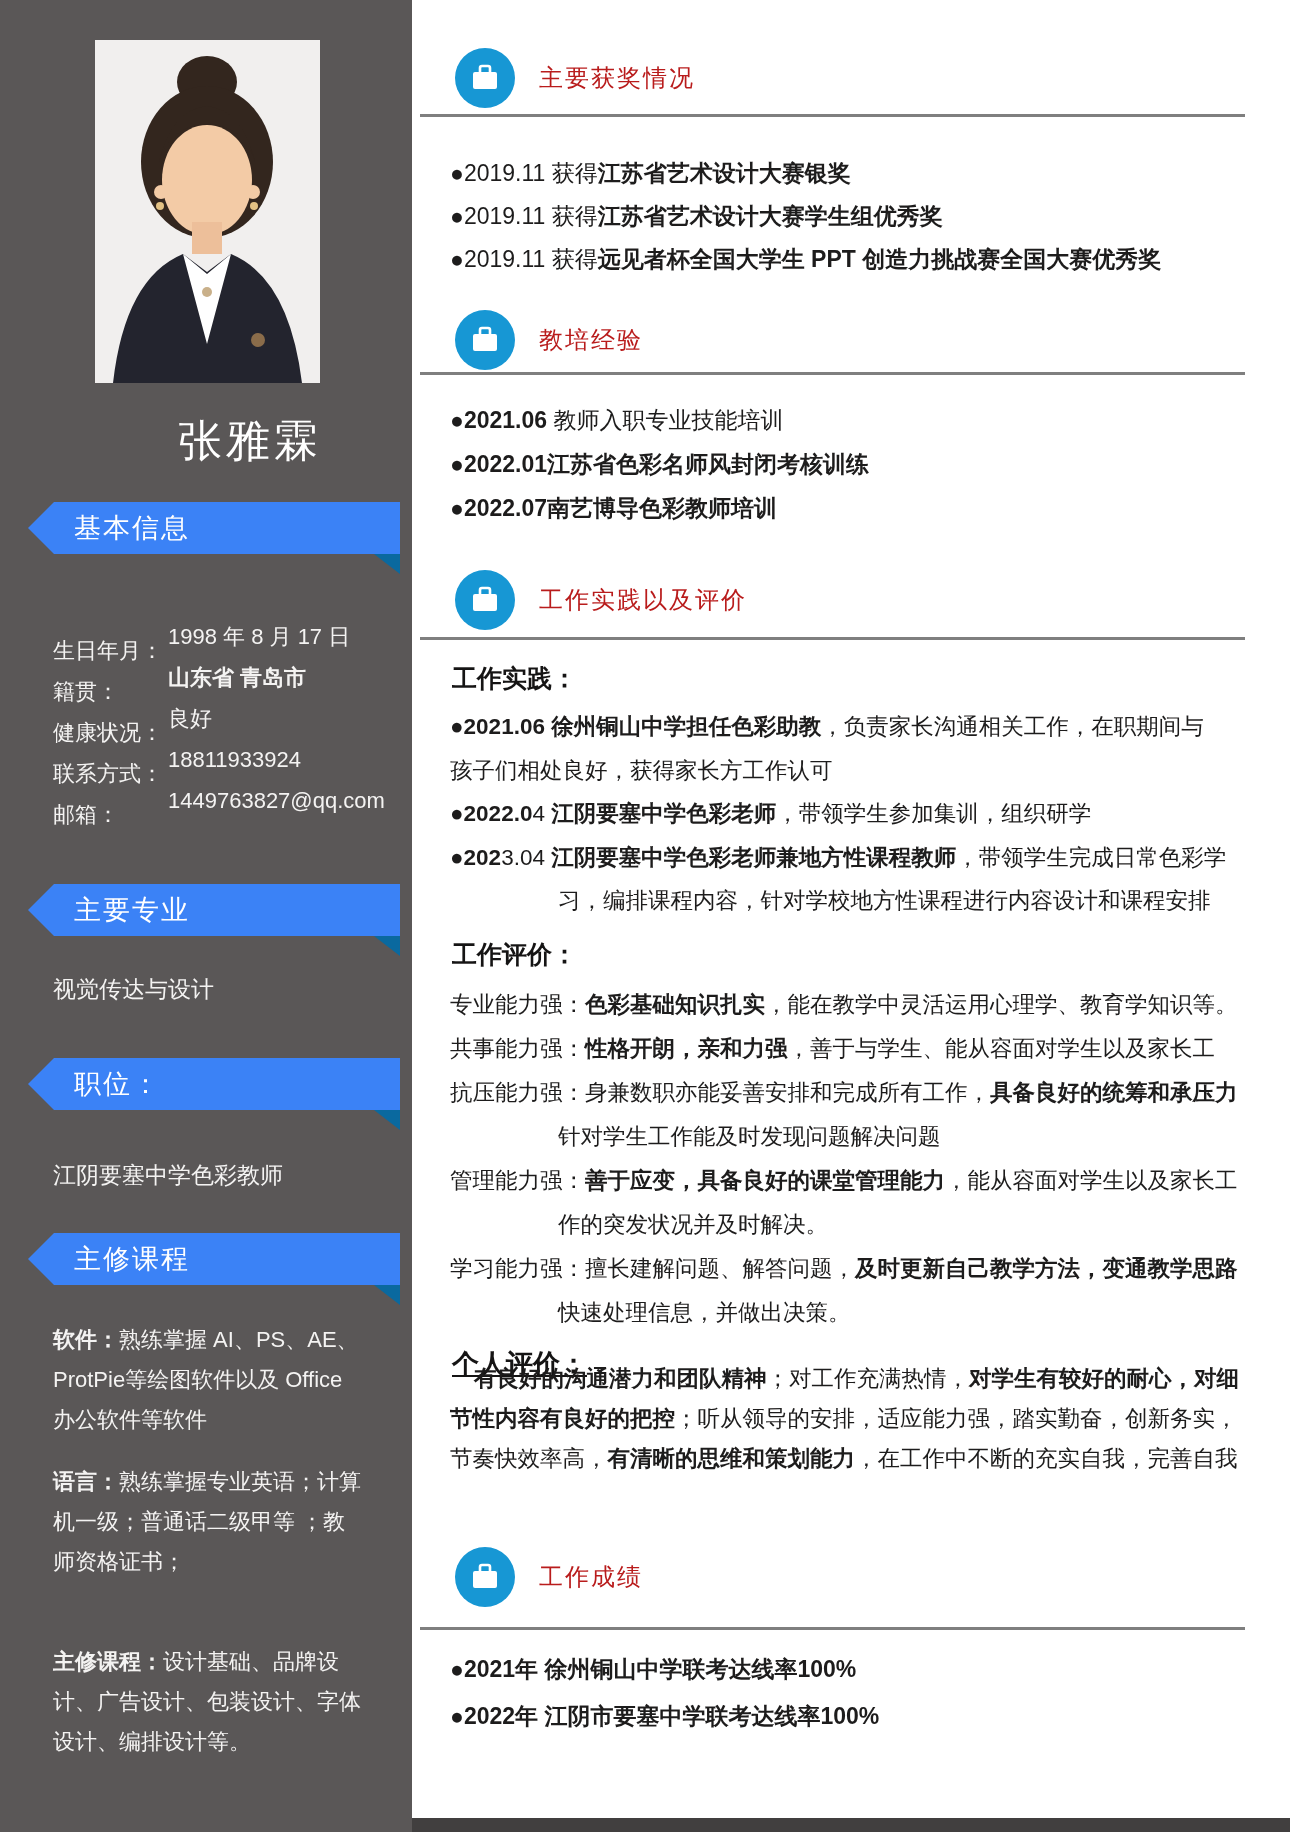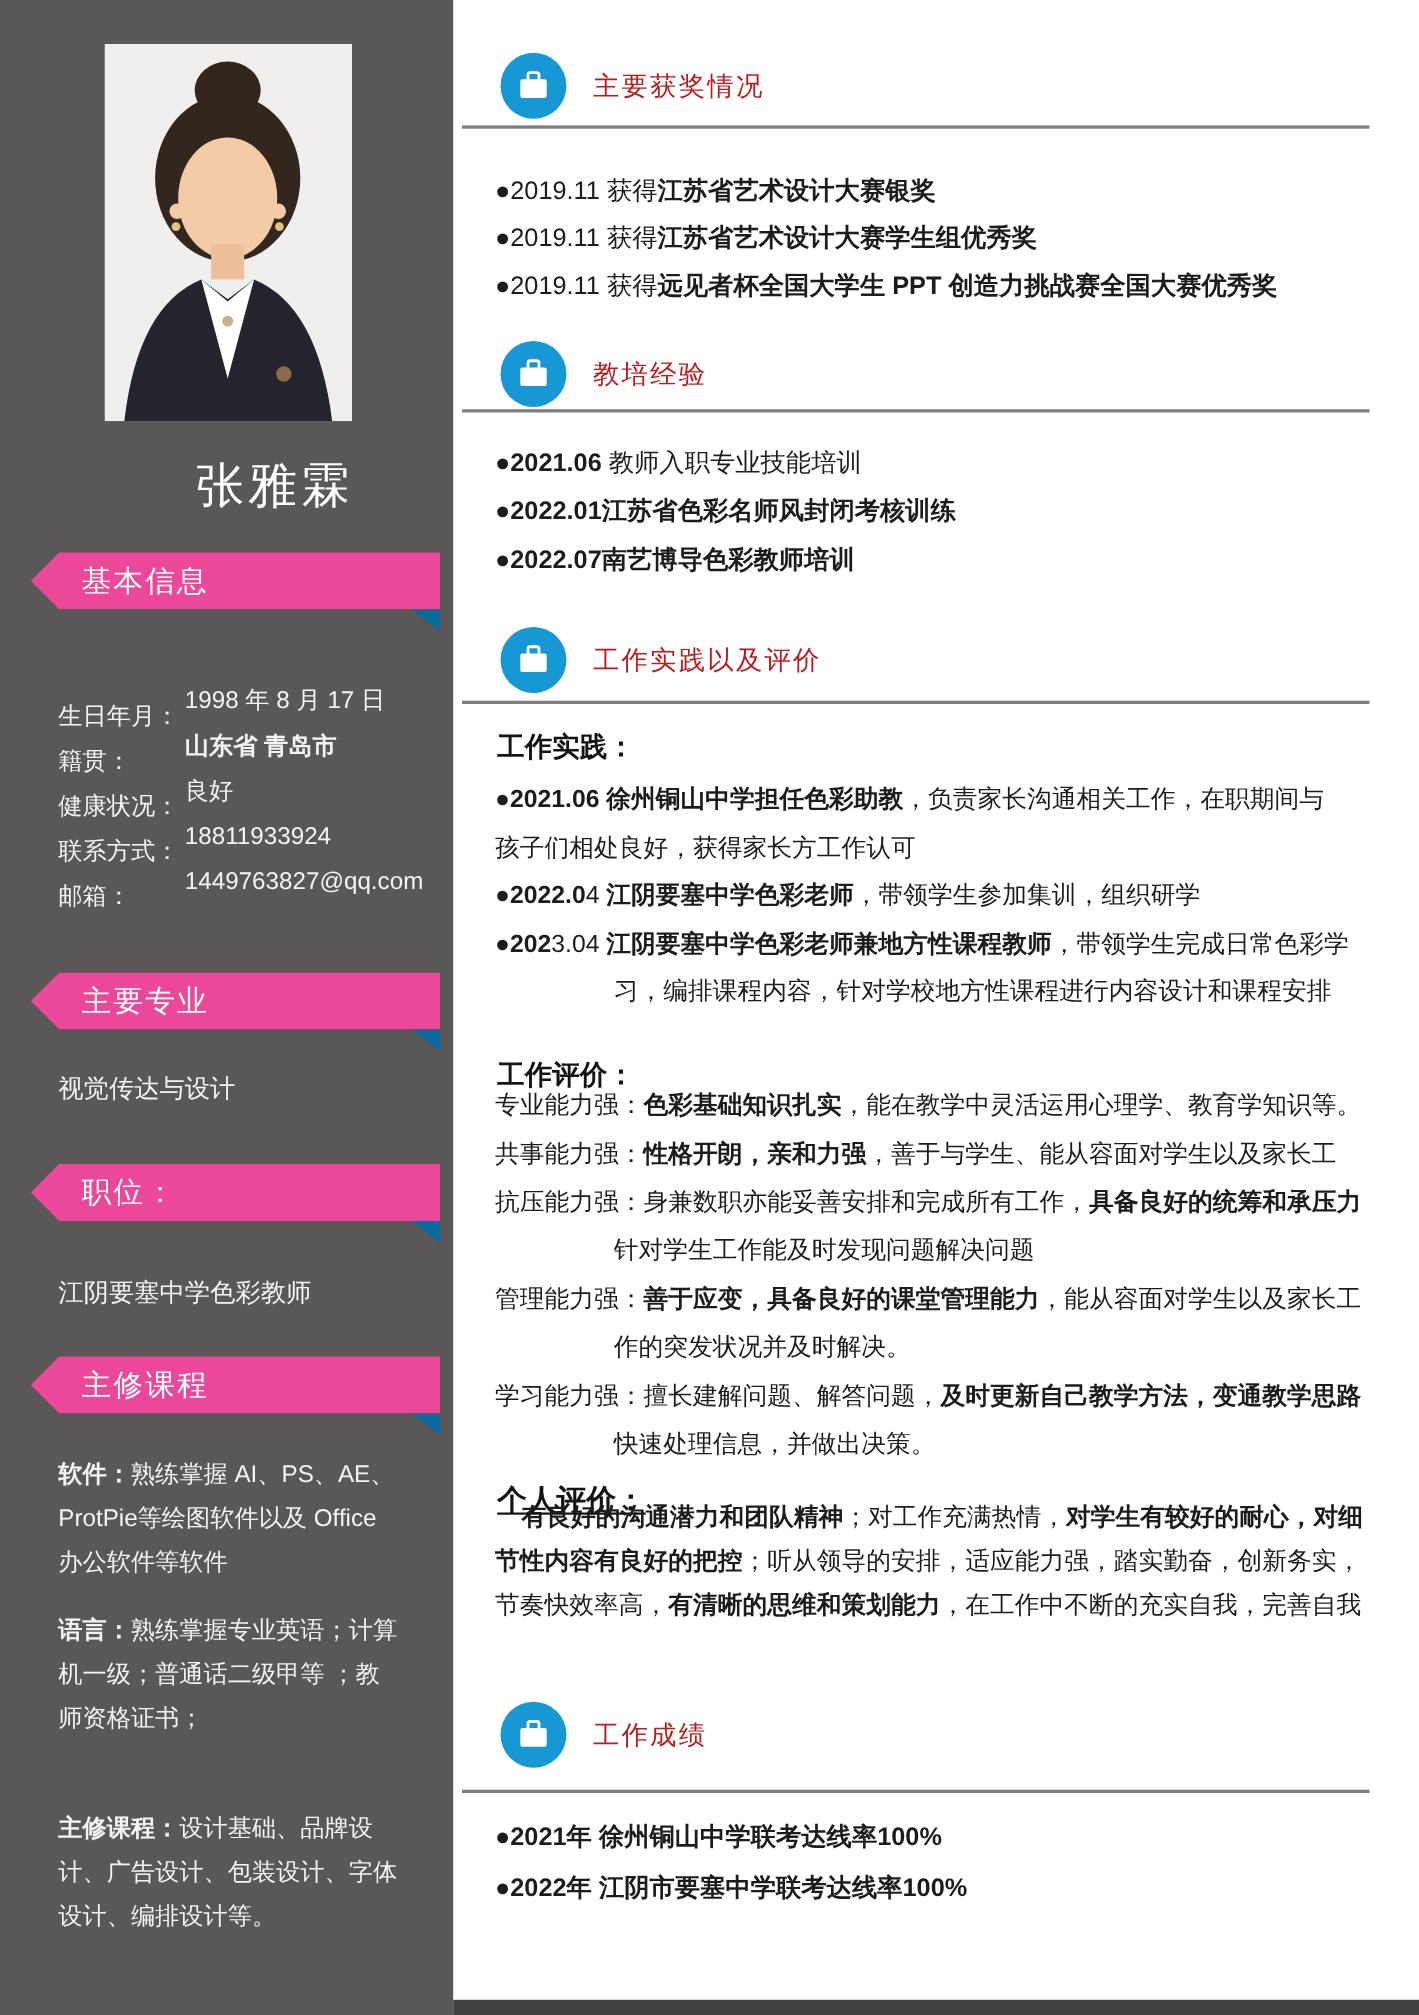--- a/index.html
+++ b/index.html
@@ -6,21 +6,21 @@
   body{
     width:1290px;height:1832px;position:relative;background:#ffffff;
     font-family:"Liberation Sans","DejaVu Sans",sans-serif;color:#1d1c1c;overflow:hidden;
   }
   .b{font-weight:bold;}
   
   #sidebar{position:absolute;left:0;top:0;width:412px;height:1832px;background:#5a5757;}
   #photo{position:absolute;left:95px;top:40px;width:225px;height:343px;}
   #name{position:absolute;left:0;top:412px;width:500px;text-align:center;
         font-size:44px;color:#ffffff;letter-spacing:4px;}
-  .ribbon{position:absolute;left:28px;width:372px;height:52px;background:#ec4899;
+  .ribbon{position:absolute;left:28px;width:372px;height:52px;background:#3b82f6;
           color:#ffffff;font-size:27px;display:flex;align-items:center;
           padding-left:46px;box-sizing:border-box;letter-spacing:2px;
           clip-path:polygon(26px 0,100% 0,100% 100%,26px 100%,0 50%);}
   .fold{position:absolute;width:26px;height:20px;background:#0a699f;
         clip-path:polygon(0 0,100% 0,100% 100%);left:374px;}
   #ribbon-basic{top:502px;}   #fold-basic{top:554px;}
   #ribbon-major{top:884px;}   #fold-major{top:936px;}
   #ribbon-position{top:1058px;} #fold-position{top:1110px;}
   #ribbon-courses{top:1233px;}  #fold-courses{top:1285px;}
   #basic-info{position:absolute;left:53px;top:616px;width:340px;}
@@ -45,21 +45,21 @@
   #header-training{top:310px;} #rule-training{top:372px;}
   #header-work{top:570px;}     #rule-work{top:637px;}
   #header-results{top:1547px;} #rule-results{top:1627px;}
   .lines{position:absolute;left:450px;width:812px;}
   .line{white-space:nowrap;}
   #awards-lines{top:152px;line-height:43px;font-size:23px;}
   #training-lines{top:398px;line-height:44px;font-size:23px;}
   .sub-label{position:absolute;left:452px;font-weight:bold;color:#151414;}
   #practice-label{top:662px;font-size:25px;}
   #practice-lines{top:705px;line-height:43.5px;font-size:22.5px;}
-  #eval-label{top:938px;font-size:25px;margin-top:22px;}
+  #eval-label{top:938px;font-size:25px;}
   #eval-lines{top:983px;line-height:44px;font-size:22.5px;}
   #self-label{top:1346px;font-size:27px;text-decoration:underline;}
   #self-lines{top:1359px;line-height:40px;font-size:22.5px;}
   #results-lines{top:1646px;line-height:47px;font-size:23px;}
   .ind1{padding-left:24px;}
   .ind2{padding-left:108px;}
   #footer-bar{position:absolute;left:412px;top:1818px;width:878px;height:14px;background:#413f3f;}
 </style>
 </head>
 <body>

